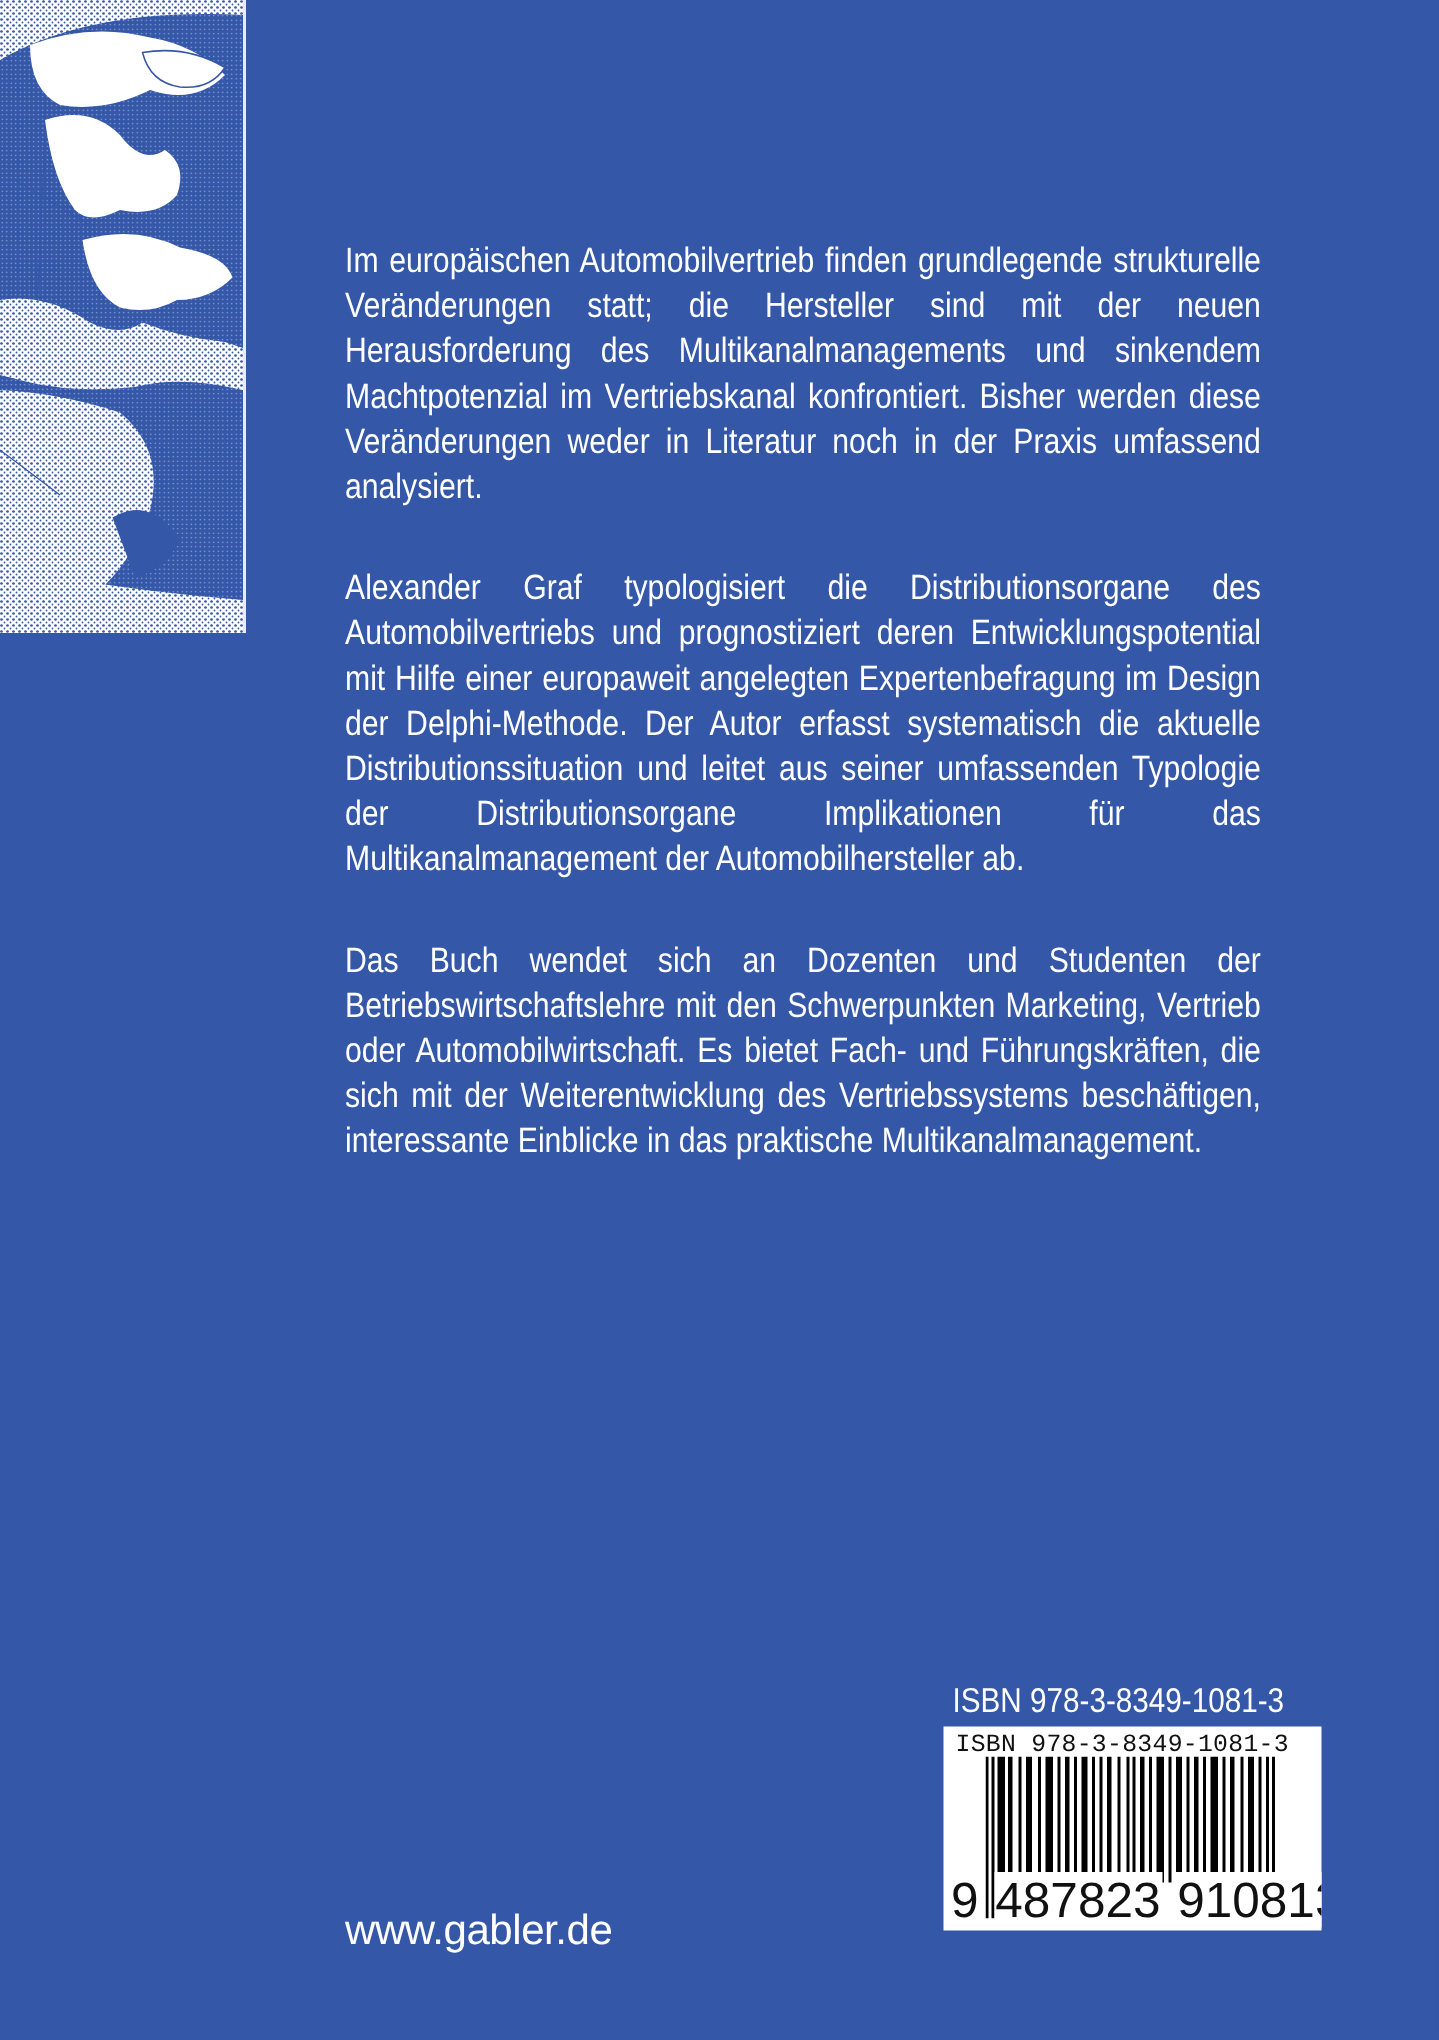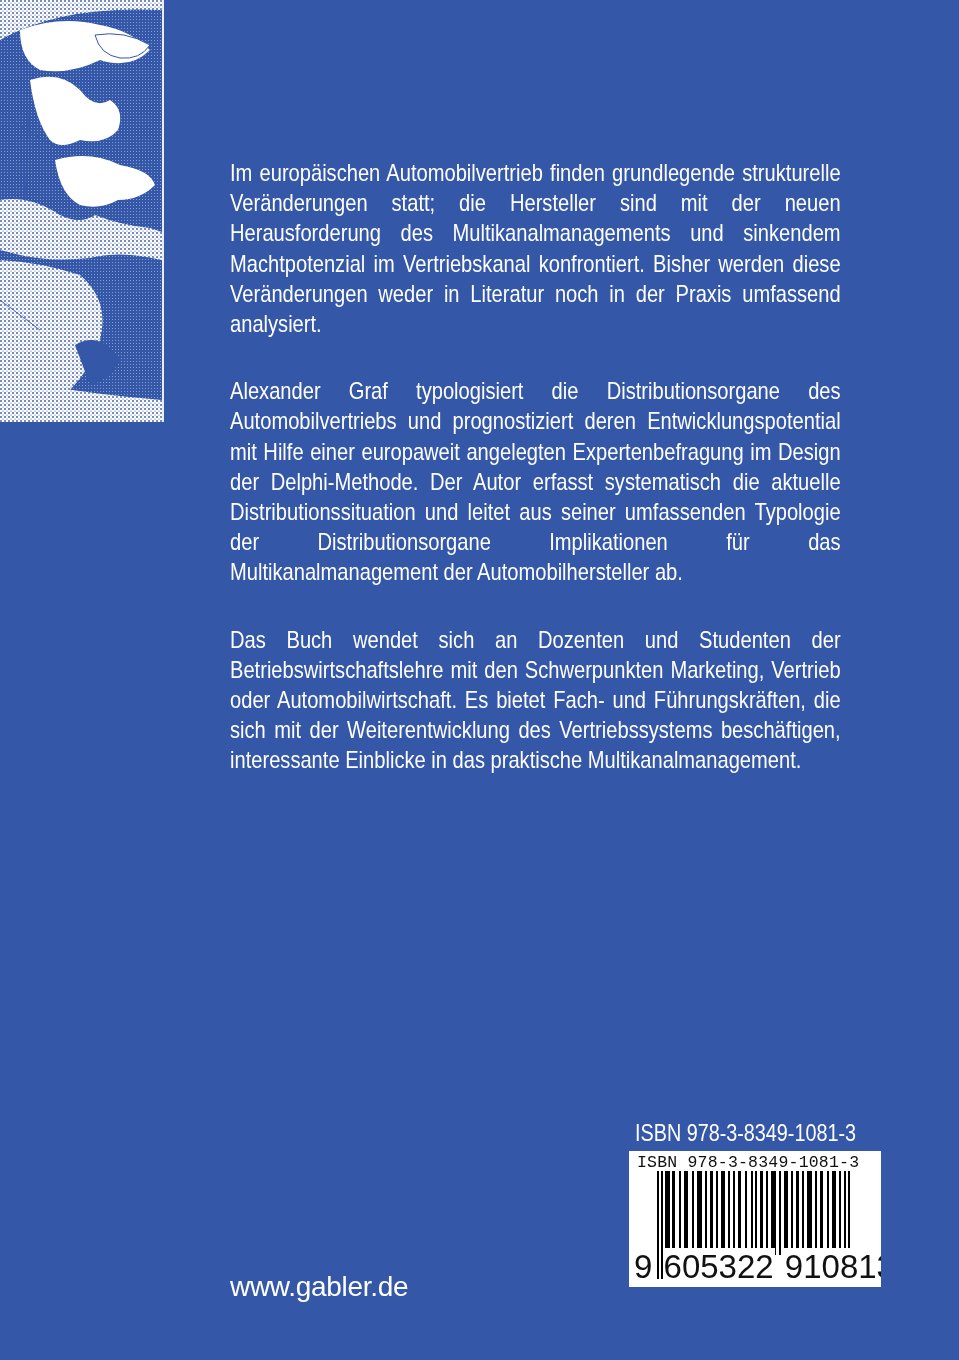--- a/index.html
+++ b/index.html
@@ -155,18 +155,18 @@
       <rect x="163" y="0" width="3" height="84"></rect>
       <rect x="170" y="0" width="2" height="84"></rect>
       <rect x="175" y="0" width="4" height="84"></rect>
       <rect x="182" y="0" width="2" height="84"></rect>
       <rect x="187" y="0" width="2" height="108"></rect>
       <rect x="191" y="0" width="2" height="108"></rect>
     </g>
   </svg>
   <div class="digits">
     <span>9</span>
-    <span>605322</span>
+    <span>487823</span>
     <span>910813</span>
   </div>
 </div>
 
 <div class="url">www.gabler.de</div>
 
 </body></html>

